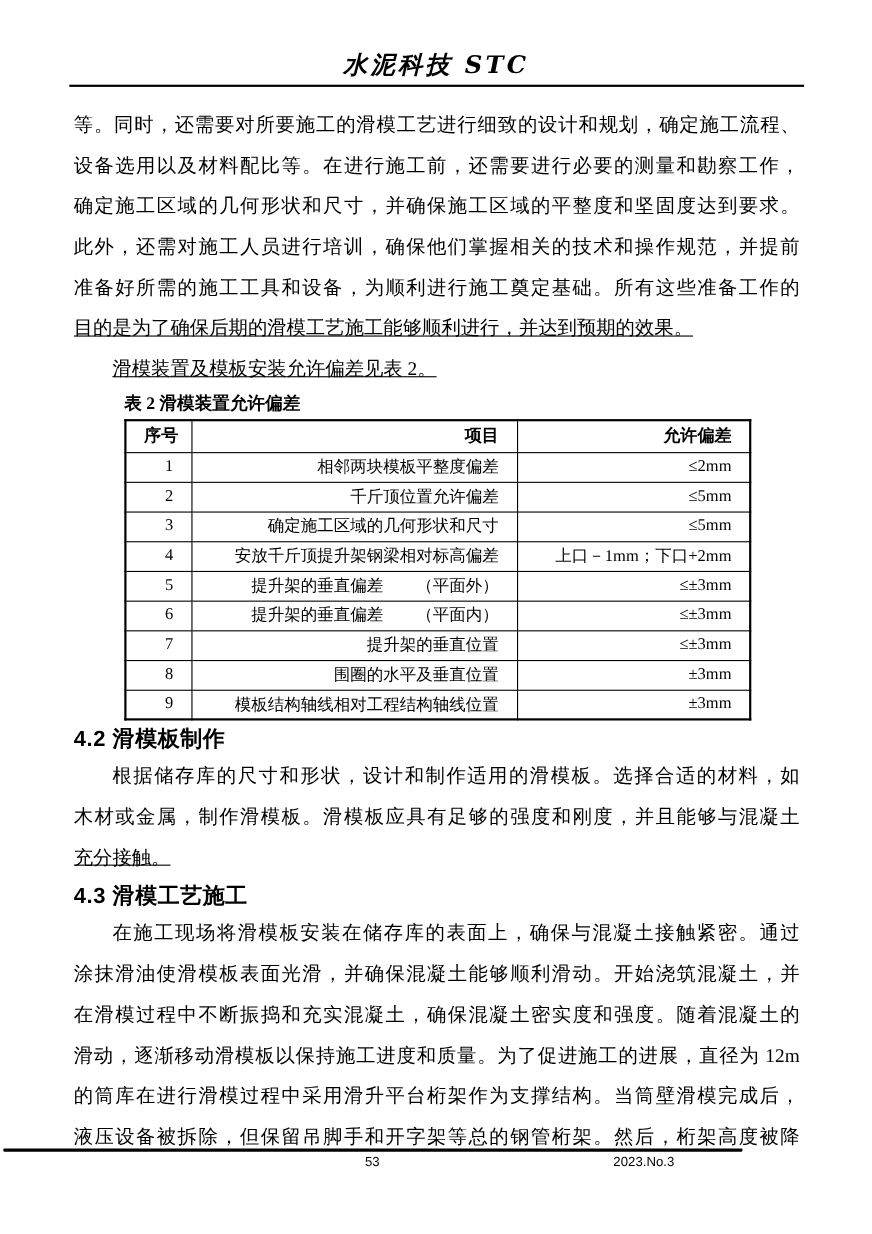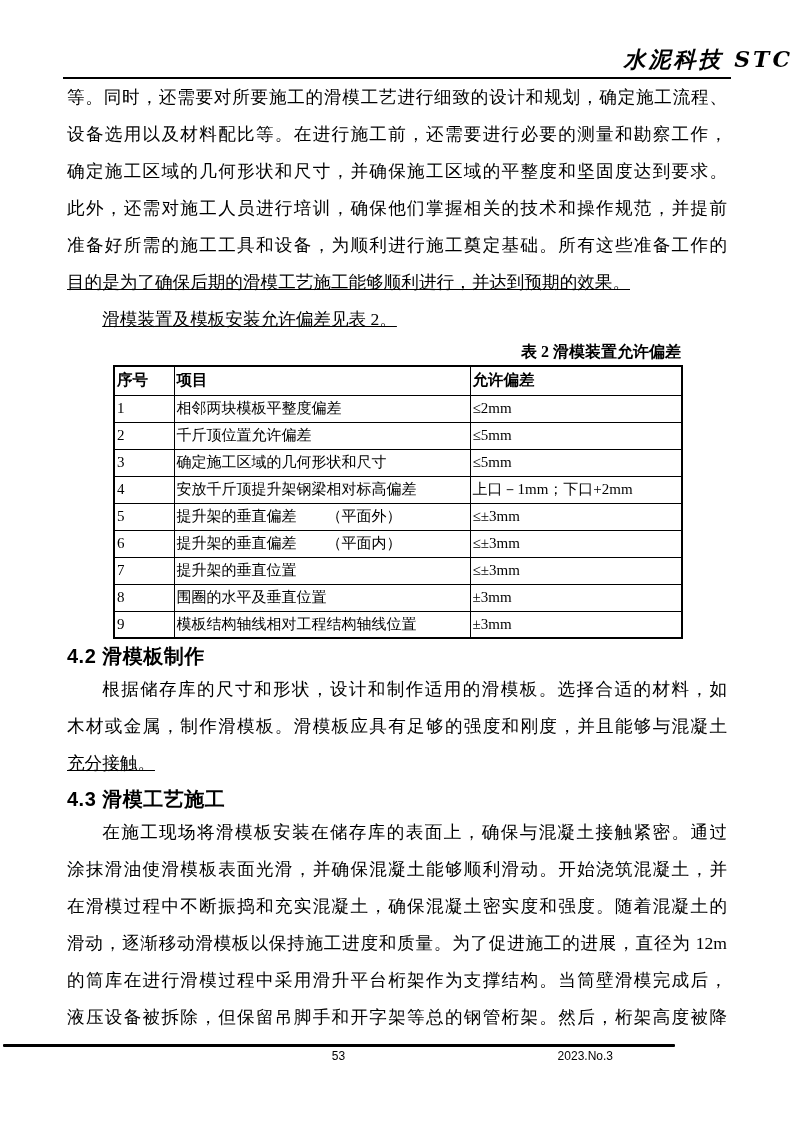--- a/index.html
+++ b/index.html
@@ -9,76 +9,76 @@
     width: 793px; height: 1122px;
     margin: 0 auto;
     background: #ffffff;
     color: #000;
     font-family: "Liberation Serif", "DejaVu Serif", serif;
     overflow: hidden;
   }
   
   .journal-header {
     padding-top: 44px;
-    text-align: right;
+    text-align: center;
     font-family: "DejaVu Serif", "Liberation Serif", serif;
     font-style: italic;
     font-size: 22px;
     line-height: 30px;
     letter-spacing: 3px;
     font-weight: 600;
   }
   .header-rule {
     margin: 3px auto 0 auto;
     width: 668px;
     height: 0;
     border-top: 2px solid #000;
   }
   
   .content {
     width: 660px;
-    margin: 0 auto 0 67px;
+    margin: 16px auto 0 67px;
     font-size: 17.6px;
   }
   .para .line {
     height: 37px;
     line-height: 37px;
     text-align: justify;
     text-align-last: justify;
     text-justify: inter-character;
     overflow: hidden;
     white-space: nowrap;
   }
   .para .line.last { text-align-last: left; text-decoration: underline; }
   .para.p-indent .line:first-child { text-indent: 2em; }
   
   .table-block { margin: 1px 0 0 46px; width: 568px; }
   .table-caption {
-    text-align: right;
+    text-align: left;
     font-weight: bold;
     font-size: 16px;
     line-height: 26px;
     font-family: "Liberation Serif", "DejaVu Serif", serif;
   }
   table.deviation-table {
     border-collapse: collapse;
     table-layout: fixed;
     width: 568px;
     border: 2px solid #000;
   }
   table.deviation-table col:nth-child(1) { width: 60px; }
   table.deviation-table col:nth-child(2) { width: 296px; }
   table.deviation-table col:nth-child(3) { width: 212px; }
   table.deviation-table th, table.deviation-table td {
     border: 1px solid #000;
-    text-align: left;
+    text-align: right;
     vertical-align: middle;
     font-size: 15px;
     height: 27px;
-    padding: 0 2px;
+    padding: 0 16px;
     overflow: hidden;
     white-space: nowrap;
   }
   table.deviation-table th { height: 29px; font-size: 15.5px; font-weight: bold; }
   
   .section-heading {
     font-family: "Liberation Sans", "DejaVu Sans", sans-serif;
     font-weight: bold;
     font-size: 20px;
     line-height: 30px;

